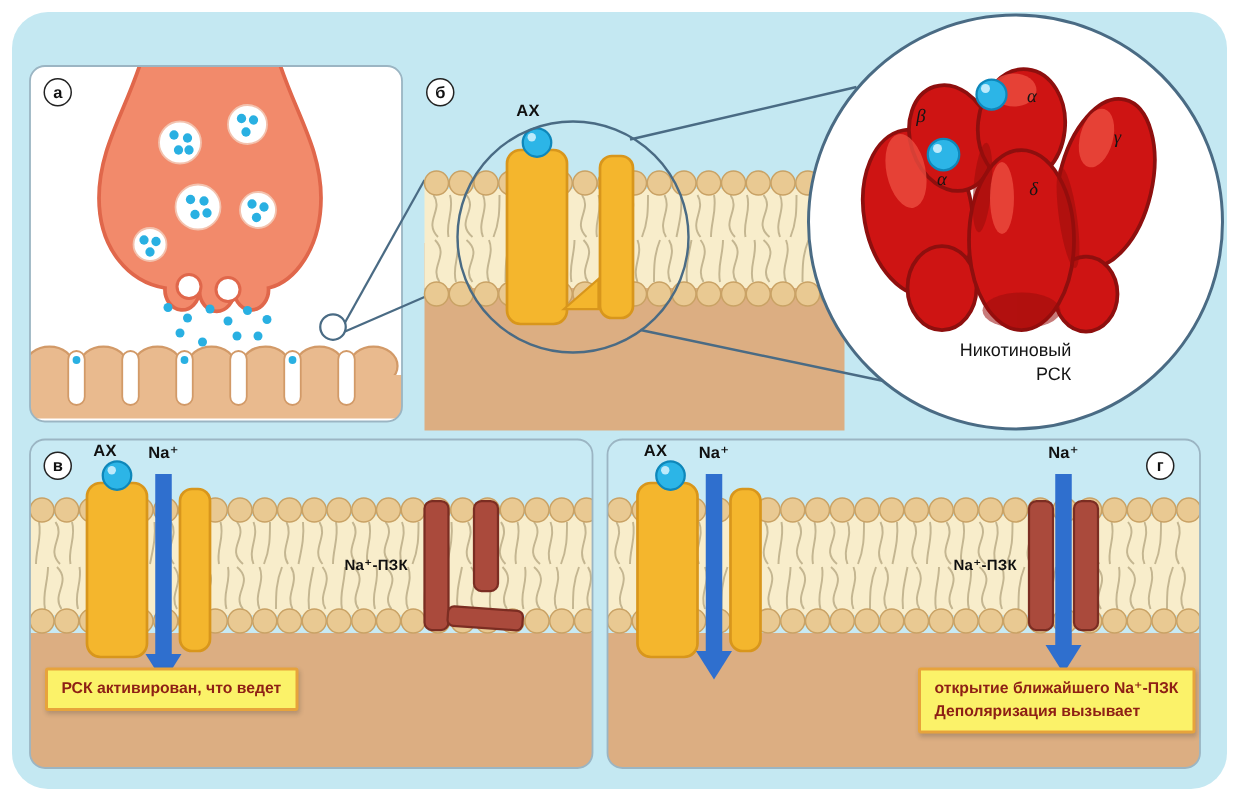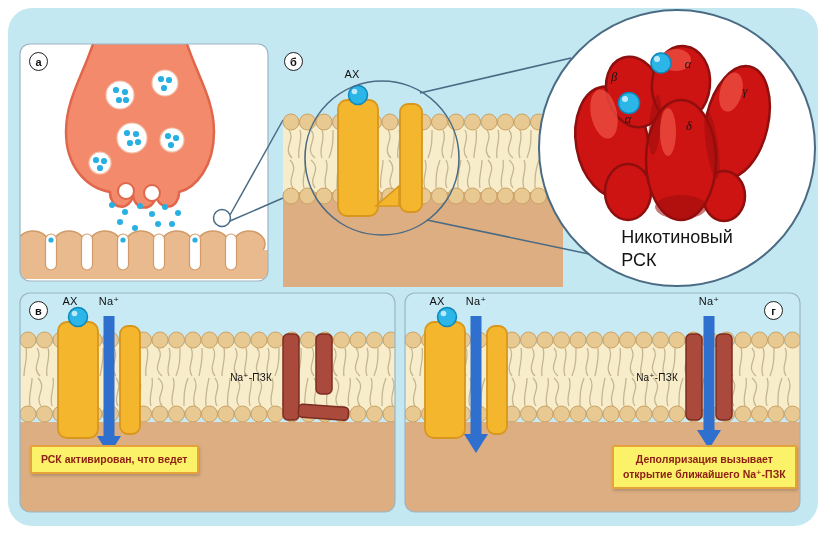--- a/index.html
+++ b/index.html
@@ -1,34 +1,34 @@
 <!DOCTYPE html>
 <html><head>
 <meta charset="utf-8">
 <style>
   *{margin:0;padding:0;box-sizing:border-box}
   body{background:#ffffff}
   .frame{position:relative;width:826px;height:534px;background:#ffffff;overflow:hidden;
          font-family:"Liberation Sans","DejaVu Sans",sans-serif;box-shadow:0 0 0 1px #c2cdd3}
   .canvas{position:absolute;left:8px;top:8px;width:810px;height:518px;background:#c4e8f2;border-radius:24px}
   svg.gfx{position:absolute;left:0;top:0;display:block}
-  .lbl{position:absolute;transform:translateX(-50%);white-space:nowrap;font-weight:400;
+  .lbl{position:absolute;transform:translateX(-50%);white-space:nowrap;font-weight:700;
        font-size:11px;color:#101010;letter-spacing:.2px}
   .lbl.right{transform:translateX(-100%)}
   .lbl.small{font-size:10px}
   .greek{position:absolute;transform:translateX(-50%);font-family:"Liberation Serif","DejaVu Serif",serif;
          font-style:italic;font-size:12.5px;color:#141414;white-space:nowrap}
   .pcircle{position:absolute;width:19px;height:19px;border:1.4px solid #222;border-radius:50%;
            background:#fff;display:flex;align-items:center;justify-content:center;
            font-size:11px;font-weight:700;color:#111}
-  .magcap{position:absolute;transform:translateX(-50%);text-align:left;font-size:18px;
+  .magcap{position:absolute;transform:translateX(-50%);text-align:right;font-size:12px;
           color:#141414;line-height:1.3;white-space:nowrap}
   .caption-box{position:absolute;background:#fbf269;border:2px solid #e7a33b;border-radius:2px;
                padding:5px 9px;color:#8e2015;font-weight:700;font-size:10.5px;line-height:1.45;
-               text-align:center;box-shadow:1px 2px 3px rgba(60,60,60,.25);white-space:nowrap}
+               text-align:left;box-shadow:1px 2px 3px rgba(60,60,60,.25);white-space:nowrap}
 </style>
 </head>
 <body>
 
 <div class="frame">
   <div class="canvas"></div>
 
   <svg class="gfx" width="826" height="534" viewBox="0 0 826 534">
     <defs>
       <clipPath id="clipA">
@@ -495,16 +495,16 @@
 
   <div class="magcap" style="left:677px;top:226px">
     <div>Никотиновый</div>
     <div>РСК</div>
   </div>
 
   <div class="caption-box" style="left:30px;top:445px">
     <div>РСК активирован, что ведет</div>
   </div>
   <div class="caption-box" style="left:612px;top:445px">
+    <div>открытие ближайшего Na⁺-ПЗК</div>
     <div>Деполяризация вызывает</div>
-    <div>открытие ближайшего Na⁺-ПЗК</div>
   </div>
 </div>
 
 </body></html>

